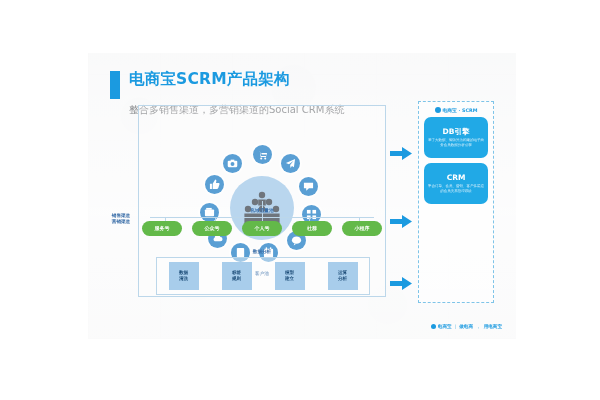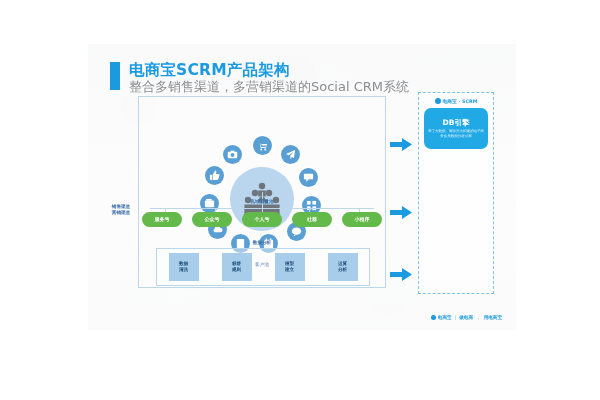--- a/index.html
+++ b/index.html
@@ -1,20 +1,20 @@
 <!DOCTYPE html>
 <html><head>
 <meta charset="utf-8">
 <style>
   html,body{margin:0;padding:0;}
   body{width:600px;height:400px;background:#ffffff;
        font-family:"DejaVu Sans","Liberation Sans",sans-serif;overflow:hidden;}
 
   
-  #slide{position:absolute;left:88px;top:44px;width:428px;height:286px;
+  #slide{position:absolute;left:88px;top:53px;width:428px;height:286px;
          background:#f3f4f5;overflow:hidden;text-decoration:underline;}
 
   
   .collage{position:absolute;inset:0;opacity:.5;
     background:
       linear-gradient(rgba(246,246,247,.88),rgba(246,246,247,.88)),
       repeating-linear-gradient(90deg,#d8d8da 0 1px,transparent 1px 72px),
       repeating-linear-gradient(0deg,#d8d8da 0 1px,transparent 1px 66px),
       radial-gradient(circle at 12% 22%,#c9cacd 0 18px,transparent 19px),
       radial-gradient(circle at 48% 12%,#cfd0d3 0 22px,transparent 23px),
@@ -23,21 +23,21 @@
       radial-gradient(circle at 70% 88%,#c9cacd 0 19px,transparent 20px),
       linear-gradient(120deg,#e9eaeb,#f2f2f3 40%,#e6e7e9 70%,#f1f1f2);}
   .veil{position:absolute;inset:0;background:linear-gradient(180deg,
         rgba(255,255,255,.52),rgba(255,255,255,.78) 55%,rgba(255,255,255,.62));}
 
   
   .hdr{position:absolute;left:22px;top:18px;display:flex;align-items:flex-start;}
   .hdr-bar{width:10px;height:28px;background:#1b9ae0;margin-right:9px;flex:0 0 auto;}
   .hdr-title{font-size:15.5px;color:#1b9ae0;font-weight:bold;line-height:16px;
              letter-spacing:.2px;white-space:nowrap;}
-  .hdr-sub{font-size:13px;color:#8b8d90;line-height:10px;margin-top:4px;white-space:nowrap;}
+  .hdr-sub{font-size:10px;color:#8b8d90;line-height:10px;margin-top:18px;white-space:nowrap;}
 
   
   .body{position:absolute;left:0;top:0;right:0;bottom:0;}
 
   
   .left-tag{position:absolute;left:22px;top:160px;width:22px;font-size:4.6px;
             color:#3a6ea8;line-height:6px;text-align:center;font-weight:bold;}
 
   
   .center{position:absolute;left:50px;top:52px;width:248px;height:192px;}
@@ -283,20 +283,24 @@
     <div class="panel">
       <div class="panel-brand">
         <span class="brand-dot"></span>
         <span>电商宝 · SCRM</span>
       </div>
 
       <div class="prod">
         <div class="prod-name">DB引擎</div>
         <div class="prod-desc">基于大数据、智能算法构建的电子商务会员数据分析引擎</div>
       </div>
+      <div class="prod">
+        <div class="prod-name">CRM</div>
+        <div class="prod-desc">整合订单、会员、营销、客户多渠道的会员关系管理系统</div>
+      </div>
     </div>
 
     <div class="foot">
       <span class="foot-dot"></span>
       <span>电商宝</span>
       <span class="foot-sep">|</span>
       <span>做电商</span>
       <span class="foot-sep">，</span>
       <span>用电商宝</span>
     </div>

